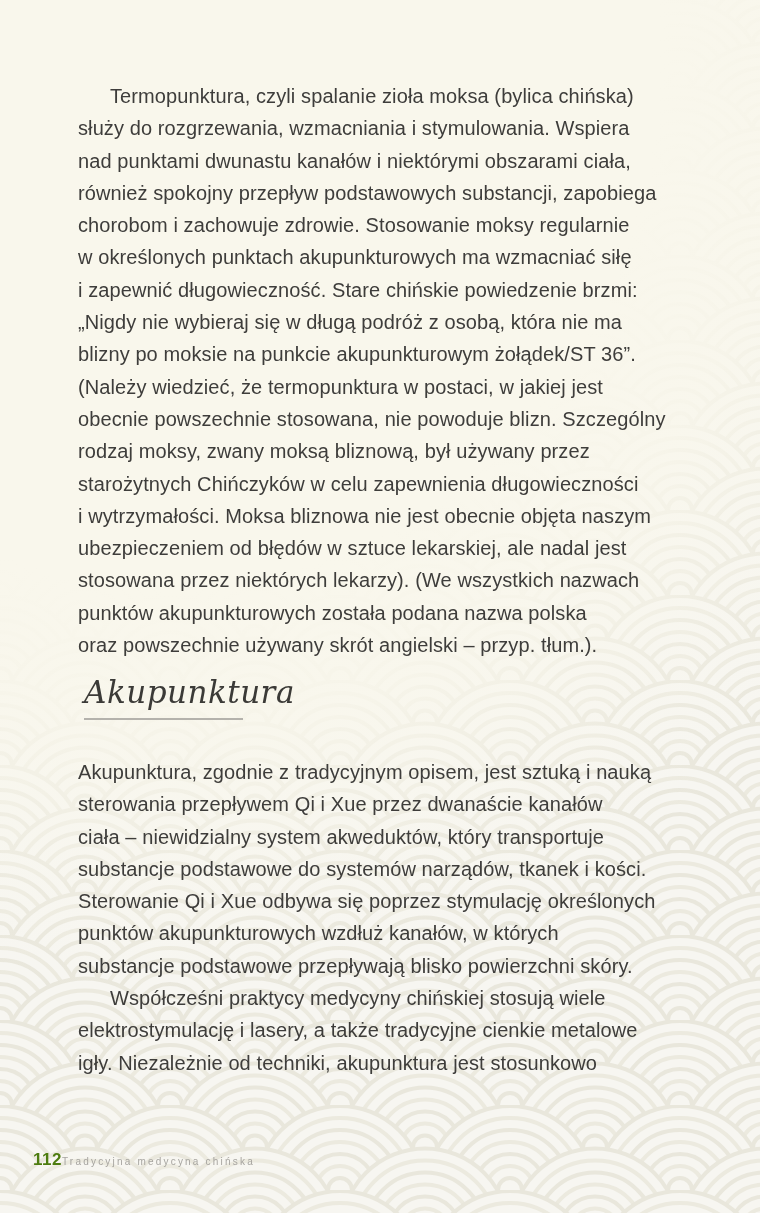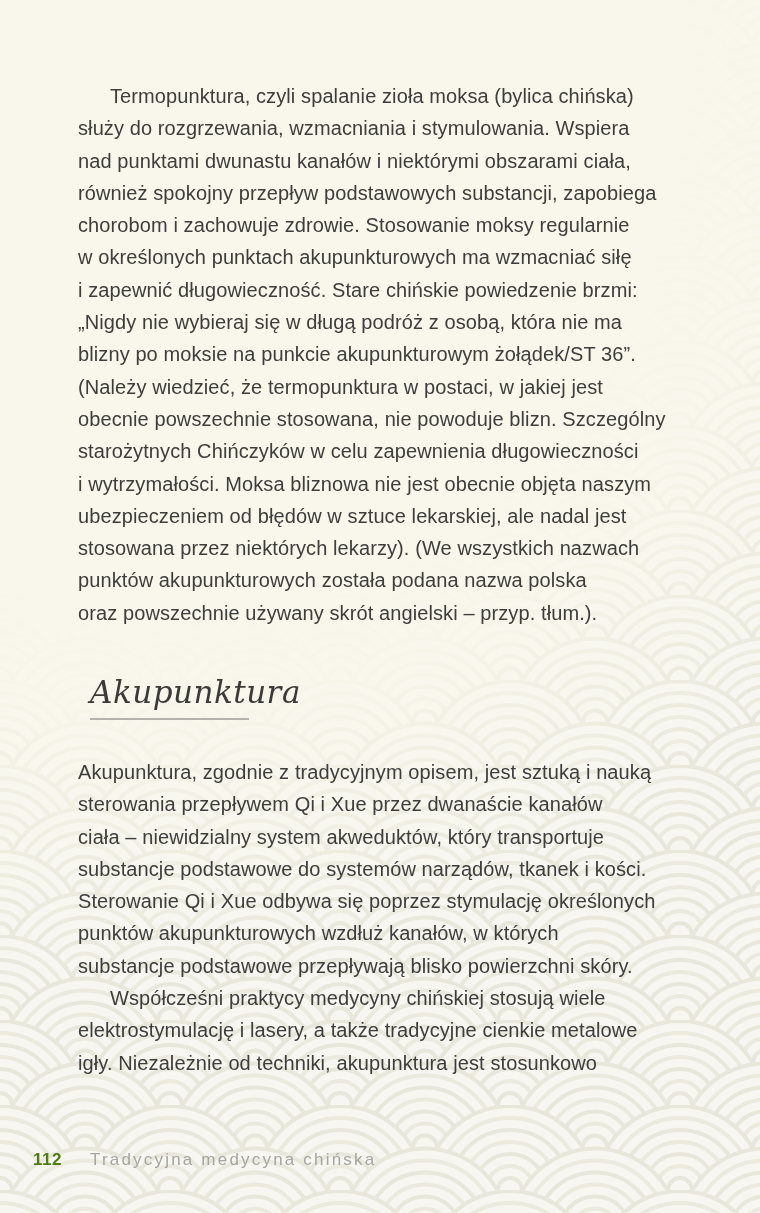--- a/index.html
+++ b/index.html
@@ -53,21 +53,21 @@
     letter-spacing: 0.1px;
   }
   .body-text .line { white-space: nowrap; }
   .indent-first .line:first-child { text-indent: 32px; }
 
   .para-1 { top: 80px; }
   .para-rest { top: 756px; }
 
   .section-heading-wrap {
     position: absolute;
-    left: 90px;
+    left: 84px;
     top: 674px;
   }
   .section-heading {
     font-family: "DejaVu Serif", serif;
     font-style: italic;
     font-weight: 500;
     font-size: 31px;
     color: #3b3a37;
     letter-spacing: 0.5px;
     line-height: 1.2;
@@ -87,22 +87,21 @@
     display: flex;
     align-items: baseline;
   }
   .page-number {
     font-size: 17px;
     font-weight: bold;
     color: #4d7c0f;
     letter-spacing: 0.5px;
   }
   .chapter-title {
-    margin-left: 28px;
-    font-size: 17px;
+    font-size: 10px;
     color: #a7a5a0;
     letter-spacing: 2.2px;
   }
 </style>
 </head>
 <body>
 
 <div class="page">
 
   <div class="pattern-layer">
@@ -140,20 +139,21 @@
         <div class="line">służy do rozgrzewania, wzmacniania i stymulowania. Wspiera</div>
         <div class="line">nad punktami dwunastu kanałów i niektórymi obszarami ciała,</div>
         <div class="line">również spokojny przepływ podstawowych substancji, zapobiega</div>
         <div class="line">chorobom i zachowuje zdrowie. Stosowanie moksy regularnie</div>
         <div class="line">w określonych punktach akupunkturowych ma wzmacniać siłę</div>
         <div class="line">i zapewnić długowieczność. Stare chińskie powiedzenie brzmi:</div>
         <div class="line">„Nigdy nie wybieraj się w długą podróż z osobą, która nie ma</div>
         <div class="line">blizny po moksie na punkcie akupunkturowym żołądek/ST 36”.</div>
         <div class="line">(Należy wiedzieć, że termopunktura w postaci, w jakiej jest</div>
         <div class="line">obecnie powszechnie stosowana, nie powoduje blizn. Szczególny</div>
+        <div class="line">rodzaj moksy, zwany moksą bliznową, był używany przez</div>
         <div class="line">starożytnych Chińczyków w celu zapewnienia długowieczności</div>
         <div class="line">i wytrzymałości. Moksa bliznowa nie jest obecnie objęta naszym</div>
         <div class="line">ubezpieczeniem od błędów w sztuce lekarskiej, ale nadal jest</div>
         <div class="line">stosowana przez niektórych lekarzy). (We wszystkich nazwach</div>
         <div class="line">punktów akupunkturowych została podana nazwa polska</div>
         <div class="line">oraz powszechnie używany skrót angielski – przyp. tłum.).</div>
       </div>
 
     <div class="section-heading-wrap">
       <h2 class="section-heading">Akupunktura</h2>

